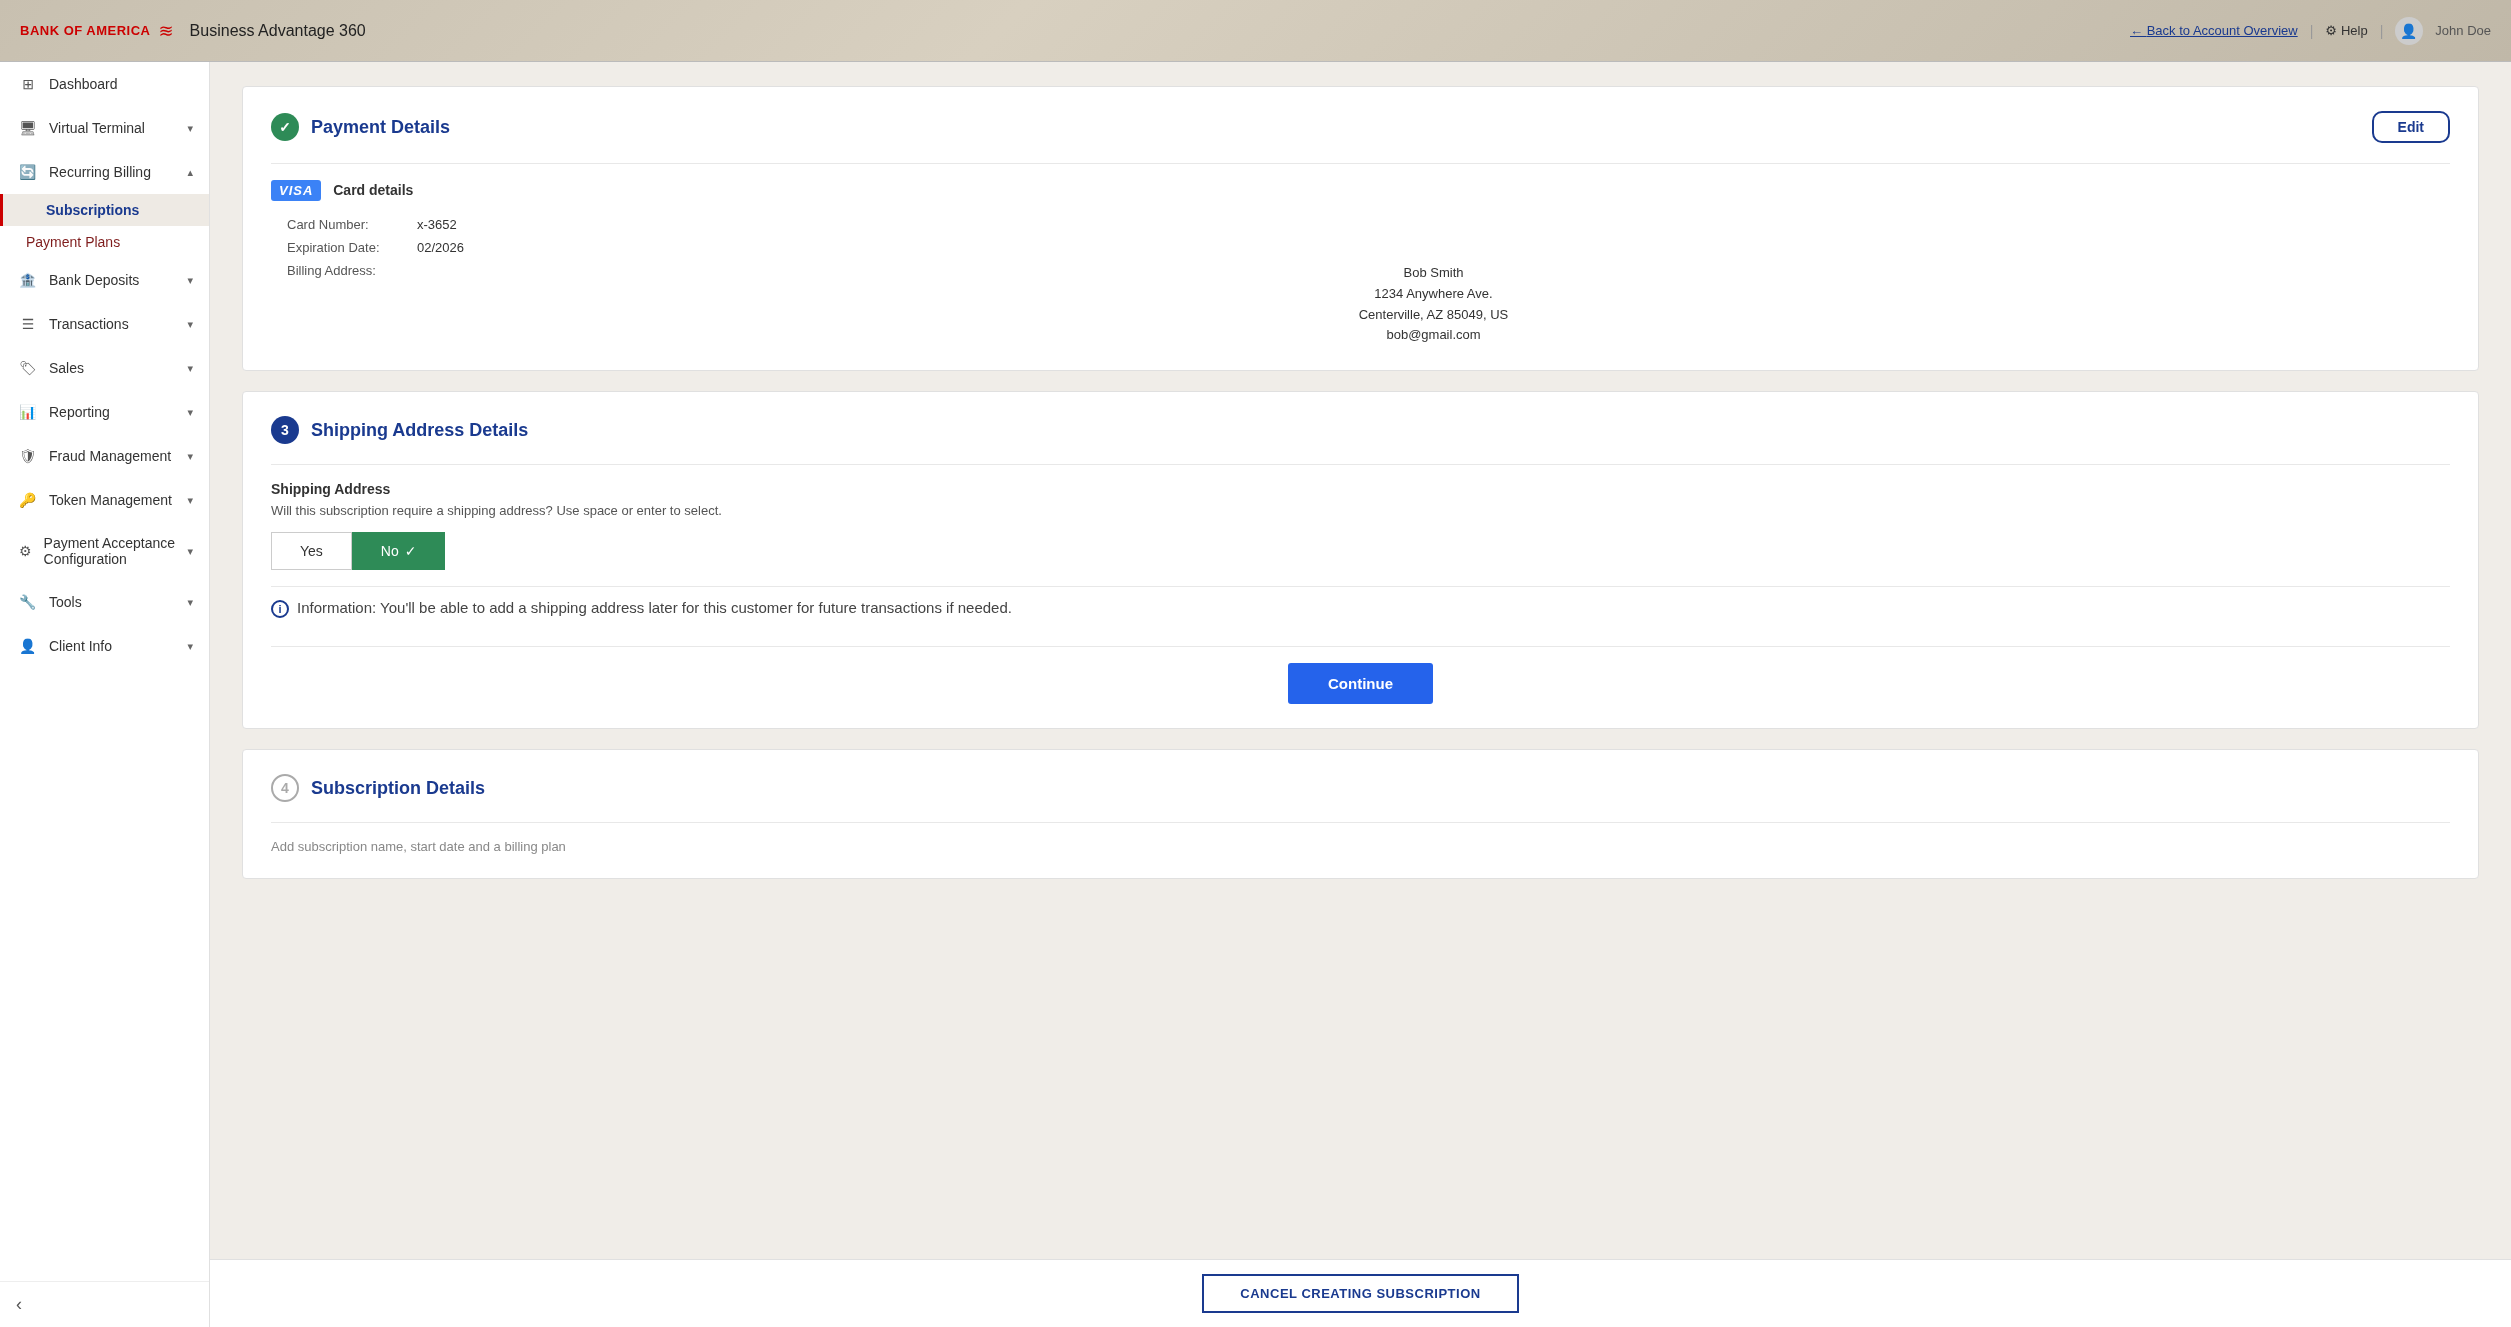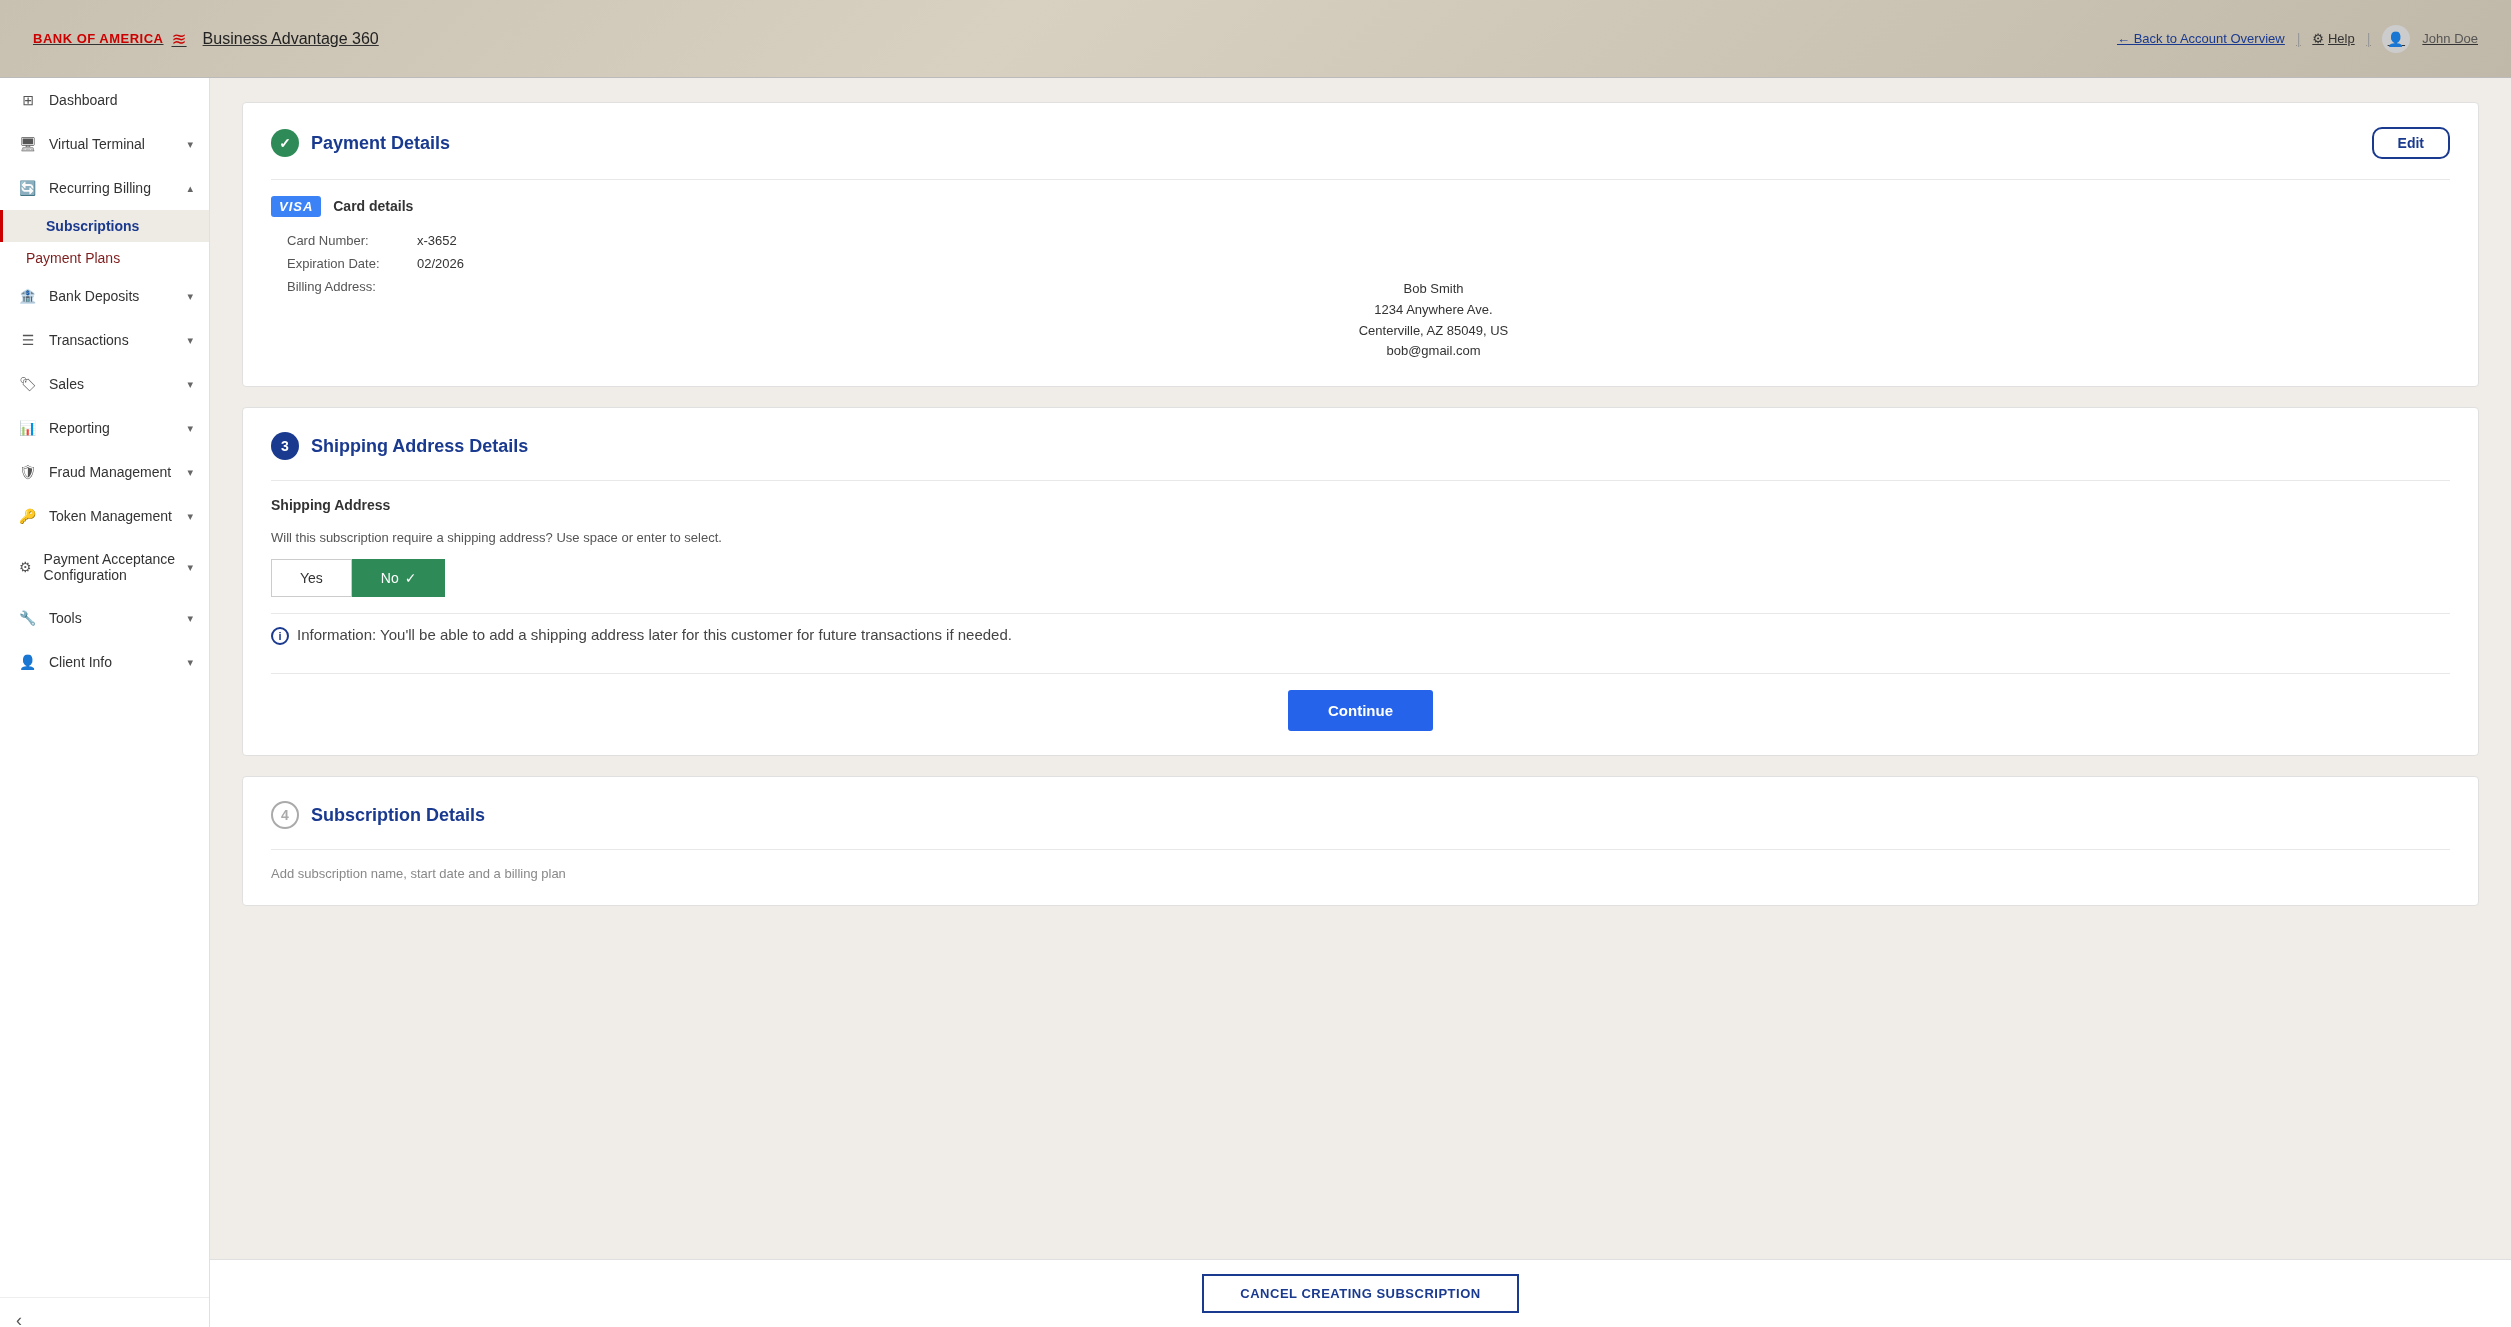--- a/index.html
+++ b/index.html
@@ -1,27 +1,26 @@
 <!DOCTYPE html>
 <html><head>
   <meta charset="utf-8">
   <style>
     * { box-sizing: border-box; margin: 0; padding: 0; }
     body { font-family: Arial, sans-serif; background: #f5f5f3; color: #333; font-size: 14px; }
 
     
     .header {
       background: linear-gradient(135deg, #c8c0b0 0%, #d8d0c0 40%, #c0b8a8 100%);
-      height: 78px;
+      height: 62px;
       display: flex;
       align-items: center;
       justify-content: space-between;
-      padding: 0 33px;
+      padding: 0 20px;
       border-bottom: 1px solid #bbb;
-      text-decoration: underline;
     }
     .header-left { display: flex; align-items: center; gap: 16px; }
     .header-logo { display: flex; align-items: center; gap: 8px; }
     .logo-text { font-size: 13px; font-weight: 900; color: #cc0000; letter-spacing: 0.5px; text-transform: uppercase; }
     .logo-waves { color: #cc0000; font-size: 18px; }
     .header-app-name { font-size: 16px; color: #222; font-weight: 400; }
     .header-right { display: flex; align-items: center; gap: 12px; }
     .back-link { color: #1a3a8f; font-size: 13px; text-decoration: underline; cursor: pointer; }
     .header-divider { color: #999; }
     .help-btn { display: flex; align-items: center; gap: 4px; font-size: 13px; color: #333; cursor: pointer; }
@@ -141,21 +140,21 @@
       font-style: italic;
     }
     .card-details-label { font-size: 14px; font-weight: 600; color: #333; display: inline-block; }
 
     .details-grid { display: grid; grid-template-columns: 130px 1fr; gap: 8px 0; margin-top: 12px; padding-left: 16px; }
     .detail-key { color: #555; font-size: 13px; }
     .detail-value { color: #333; font-size: 13px; }
     .detail-address { color: #333; font-size: 13px; line-height: 1.6; text-align: center; }
 
     
-    .shipping-label { font-size: 14px; font-weight: 700; color: #333; margin-bottom: 17px; }
+    .shipping-label { font-size: 14px; font-weight: 700; color: #333; margin-bottom: 6px; }
     .shipping-desc { font-size: 13px; color: #555; margin-bottom: 14px; }
 
     .toggle-group { display: flex; margin-bottom: 16px; }
     .toggle-btn {
       padding: 10px 28px;
       border: 1px solid #ccc;
       background: #fff;
       font-size: 14px;
       cursor: pointer;
       color: #333;

